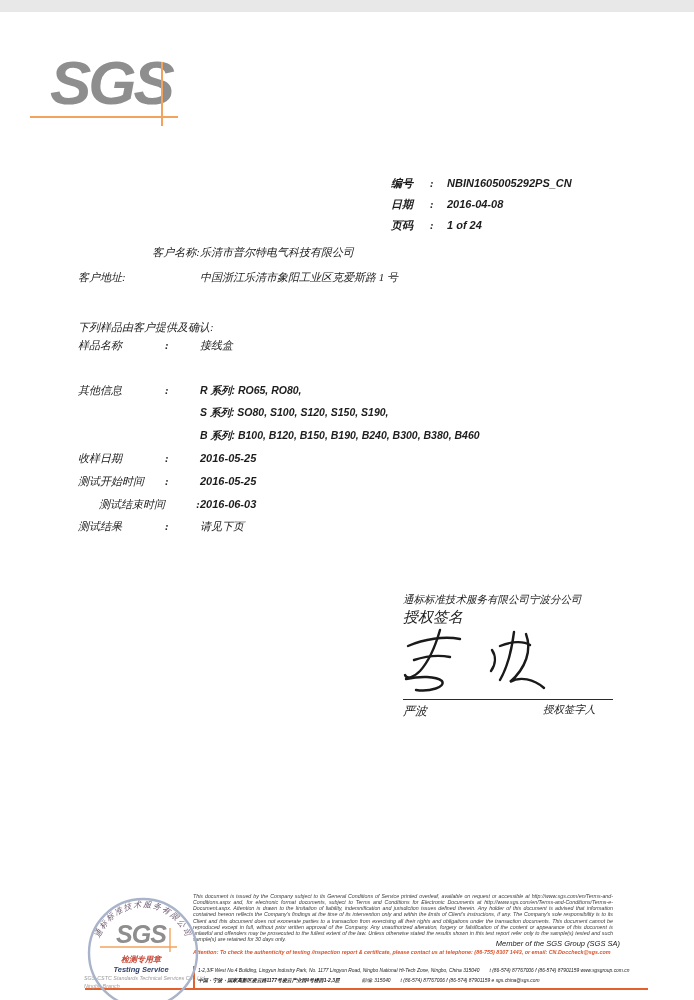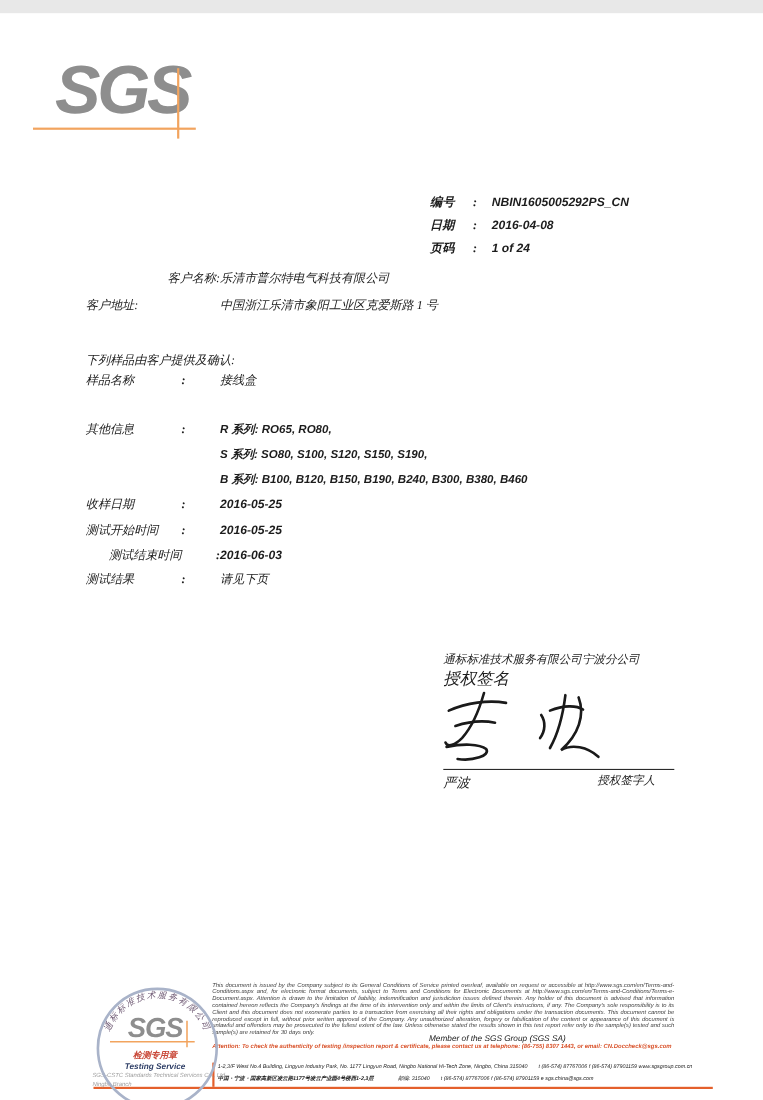--- a/index.html
+++ b/index.html
@@ -50,21 +50,21 @@
   .f-disclaimer{left:193px;top:881px;width:420px;margin:0;font-size:5.3px;line-height:6.15px;
     text-align:justify;color:#3c3c3c;font-family:"Liberation Sans","DejaVu Sans",sans-serif;}
   .f-attention{left:193px;top:937px;width:420px;margin:0;font-size:5.4px;line-height:6.2px;
     font-weight:bold;color:#D9532B;font-family:"Liberation Sans","DejaVu Sans",sans-serif;}
   .f-addr{left:198px;width:412px;font-size:4.9px;color:#222;white-space:nowrap;
     font-family:"Liberation Sans","DejaVu Sans",sans-serif;}
   .f-addr b{font-weight:bold;}
   .f-addr .gap{display:inline-block;width:10px;}
   .f-vline{left:193px;top:954px;width:2px;height:22px;background:#E4602C;}
   .f-hline{left:85px;top:976px;width:563px;height:2px;background:#E4602C;}
-  .f-member{left:390px;top:927px;width:230px;text-align:left;font-size:7.5px;color:#222;
+  .f-member{left:390px;top:927px;width:230px;text-align:right;font-size:7.5px;color:#222;
     font-family:"Liberation Sans","DejaVu Sans",sans-serif;}
   .f-co1{left:84px;top:963px;font-size:5.4px;color:#9d9d9d;white-space:nowrap;
     font-family:"Liberation Sans","DejaVu Sans",sans-serif;}
   .f-co2{left:84px;top:971px;font-size:5.4px;color:#9d9d9d;white-space:nowrap;
     font-family:"Liberation Sans","DejaVu Sans",sans-serif;}
   .stamp-svg{left:86px;top:883px;}
 </style>
 </head>
 <body>
 

